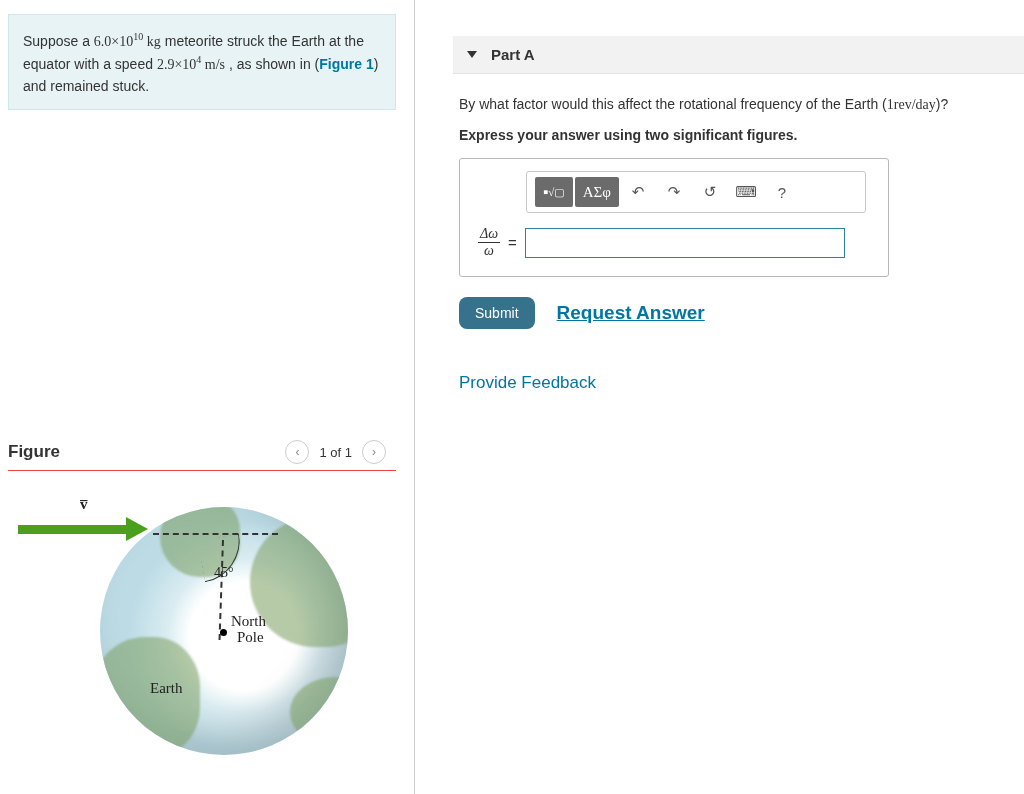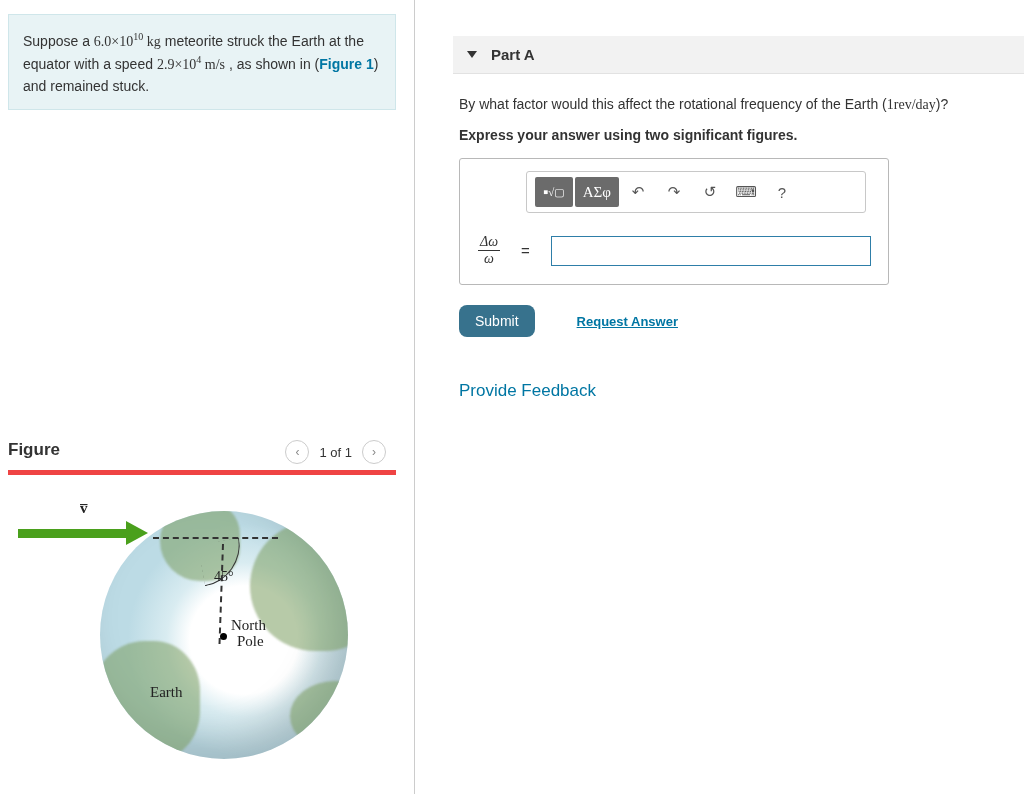--- a/index.html
+++ b/index.html
@@ -29,23 +29,24 @@
     padding: 14px 14px 12px 14px;
     line-height: 1.55;
     font-size: 14px;
   }
   .figlink { color: #0076a3; font-weight: bold; }
   .mathrm { font-family: "Times New Roman", Times, serif; }
   sup { font-size: 0.72em; }
 
   .figure-header {
     display: flex;
+    align-items: center;
     justify-content: space-between;
     margin-top: 330px;
-    border-bottom: 5px solid #ef4444;
+    border-bottom: 1px solid #ef4444;
     padding-bottom: 6px;
   }
   .figure-title { font-weight: bold; font-size: 17px; }
   .fig-nav { display: flex; align-items: center; gap: 10px; margin-right: 10px;}
   .nav-btn {
     width: 24px; height: 24px; border-radius: 50%;
     border: 1px solid #ccc; background: #fff;
     display: flex; align-items: center; justify-content: center;
     font-size: 12px; color: #888;
   }
@@ -129,39 +130,39 @@
     height: 28px; min-width: 34px;
     display:flex; align-items:center; justify-content:center;
     color:#555; font-size:15px; border-radius:2px;
   }
   .tool-dark {
     background:#6b6b6b; color:#fff; height:30px; padding: 0 8px;
     font-family: "Times New Roman", serif; font-size: 15px;
   }
   .tool-dark:first-child { border-top-left-radius:2px; border-bottom-left-radius:2px;}
 
-  .input-row { display:flex; align-items:center; gap:21px; margin-top:22px; margin-left: 2px;}
+  .input-row { display:flex; align-items:center; gap:8px; margin-top:14px; margin-left: 2px;}
   .frac {
     display:inline-flex; flex-direction:column; align-items:center;
     font-family:"Times New Roman",serif; font-size:14px; font-style: italic;
   }
   .frac .num { border-bottom:1px solid #333; padding:0 2px 1px; line-height:1;}
   .frac .den { padding-top:1px; line-height:1;}
   .equals { font-size:15px; }
   .ans-input {
     width: 320px; height: 30px; border:1px solid #2e7ea8;
     padding: 3px 6px; font-size:14px;
   }
 
   .submit-row { margin-top: 20px; display:flex; align-items:center; gap:22px;}
   .submit-btn {
     background:#37728d; color:#fff; border:none;
     padding: 8px 16px; font-size:14px; border-radius:8px;
   }
-  .req-link { color:#0076a3; font-weight:bold; text-decoration:underline; font-size:13px;margin-left:20px;}
+  .req-link { color:#0076a3; font-weight:bold; text-decoration:underline; font-size:19px;}
 
   .feedback-link { color:#0076a3; font-size:17px; margin-top:44px;}
 </style>
 </head>
 <body>
 
 <div class="layout">
   <div class="left-col">
     <div class="problem-box">
       <span>Suppose a </span><span class="mathrm"><span>6.0×10</span><sup>10</sup><span> kg</span></span><span> meteorite struck the Earth at the equator with a speed </span><span class="mathrm"><span>2.9×10</span><sup>4</sup><span> m/s</span></span><span> , as shown in (</span><span class="figlink">Figure 1</span><span>) and remained stuck.</span>

